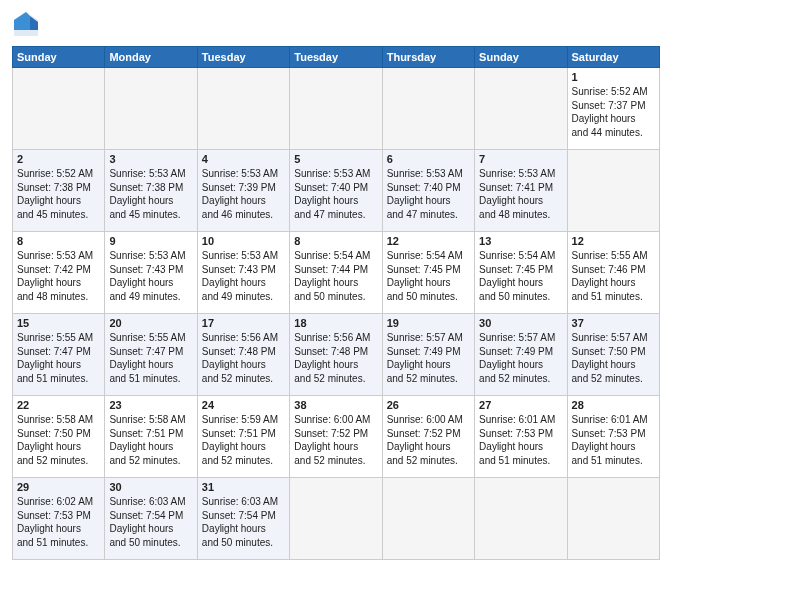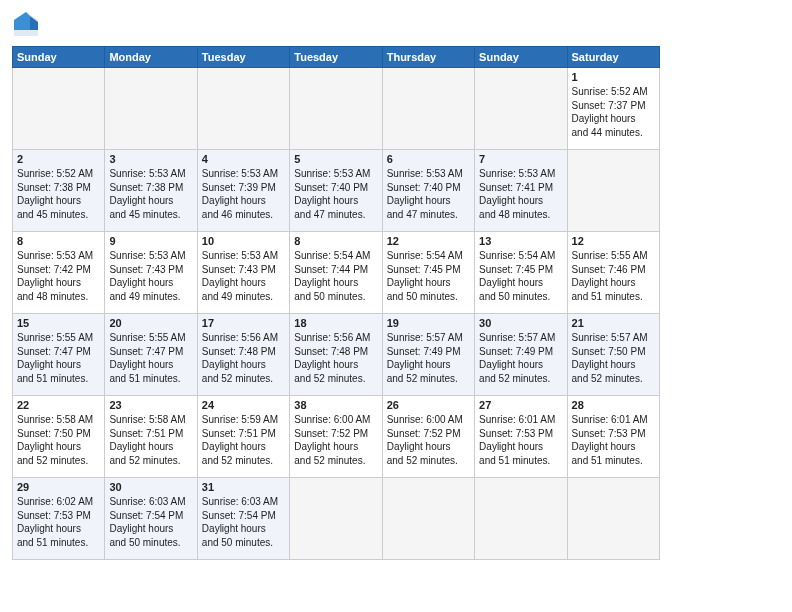--- a/index.html
+++ b/index.html
@@ -220,21 +220,21 @@
           </td>
           <td>
             <span class="day-num">19</span>
 <div class="day-info">Sunrise: 5:57 AM<br>Sunset: 7:49 PM<br>Daylight hours<br>and 52 minutes.</div>
           </td>
           <td>
             <span class="day-num">30</span>
 <div class="day-info">Sunrise: 5:57 AM<br>Sunset: 7:49 PM<br>Daylight hours<br>and 52 minutes.</div>
           </td>
           <td>
-            <span class="day-num">21</span>
+            <span class="day-num">37</span>
 <div class="day-info">Sunrise: 5:57 AM<br>Sunset: 7:50 PM<br>Daylight hours<br>and 52 minutes.</div>
           </td>
         </tr>
         <tr>
           <td>
             <span class="day-num">22</span>
 <div class="day-info">Sunrise: 5:58 AM<br>Sunset: 7:50 PM<br>Daylight hours<br>and 52 minutes.</div>
           </td>
           <td>
             <span class="day-num">23</span>

